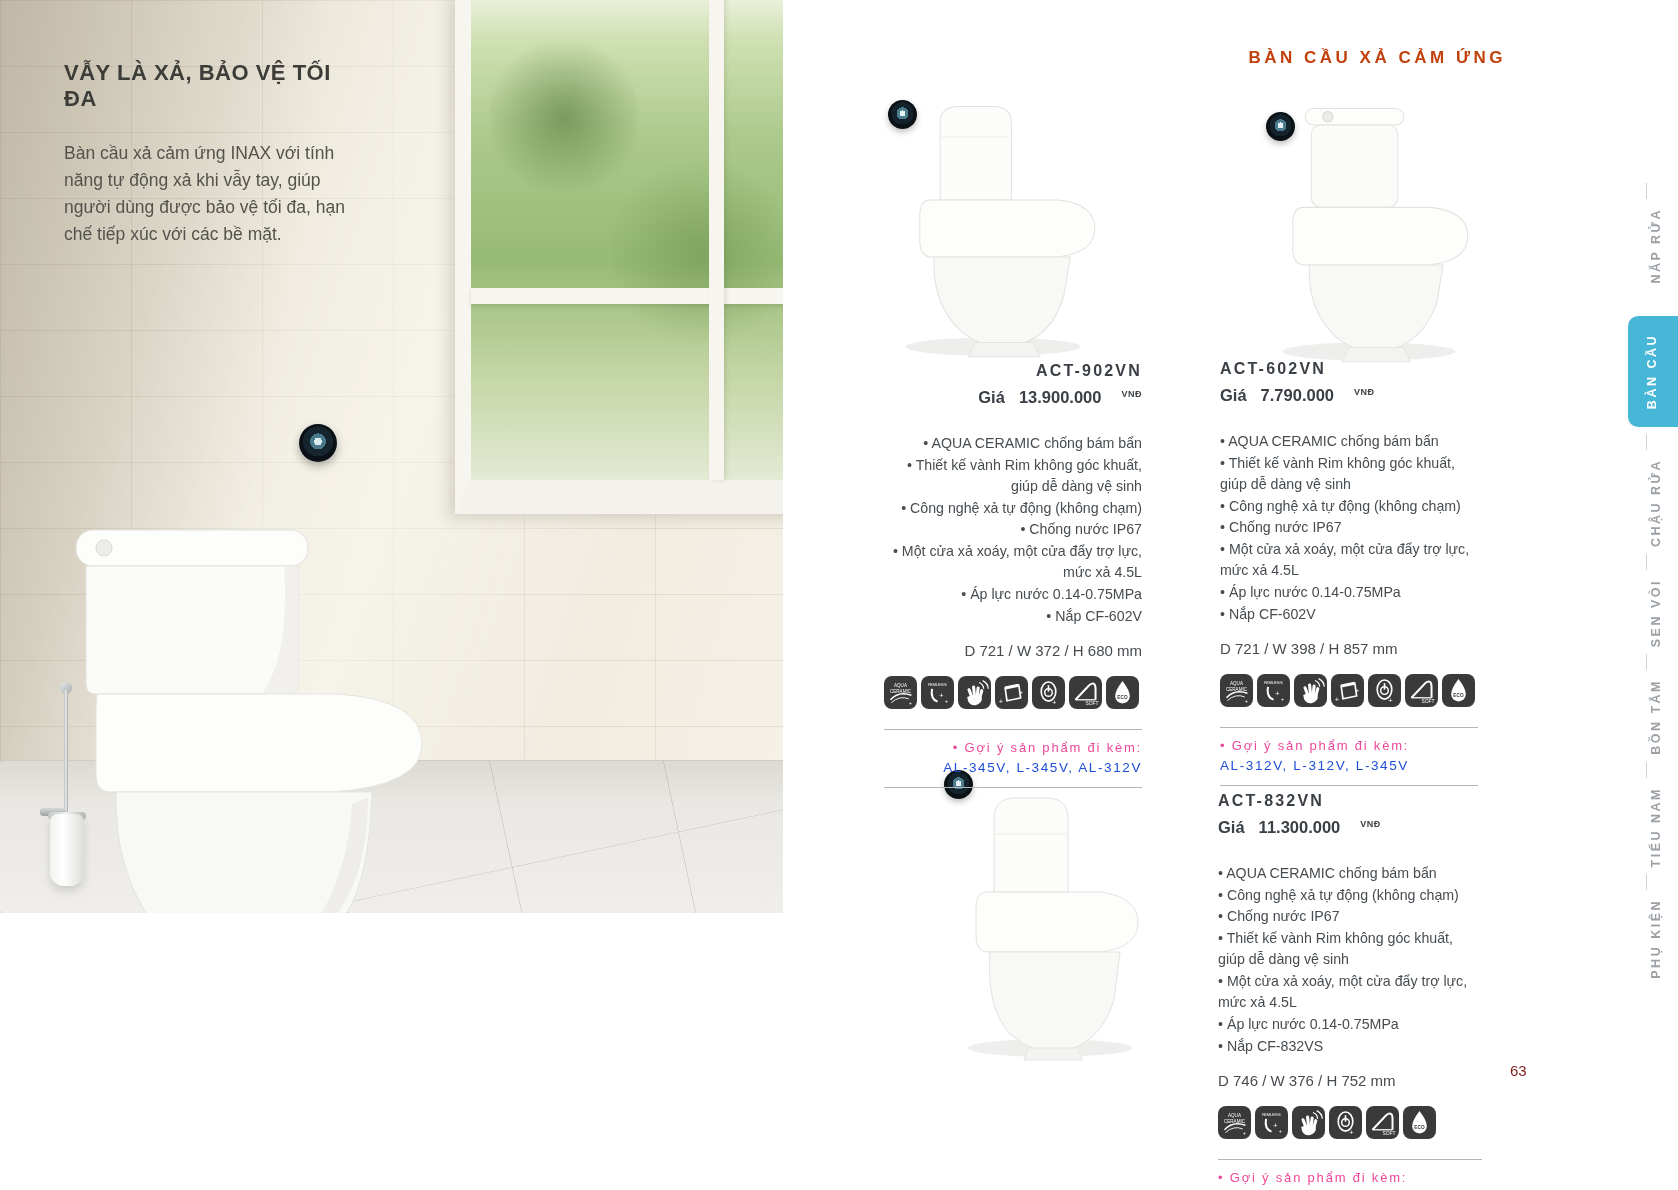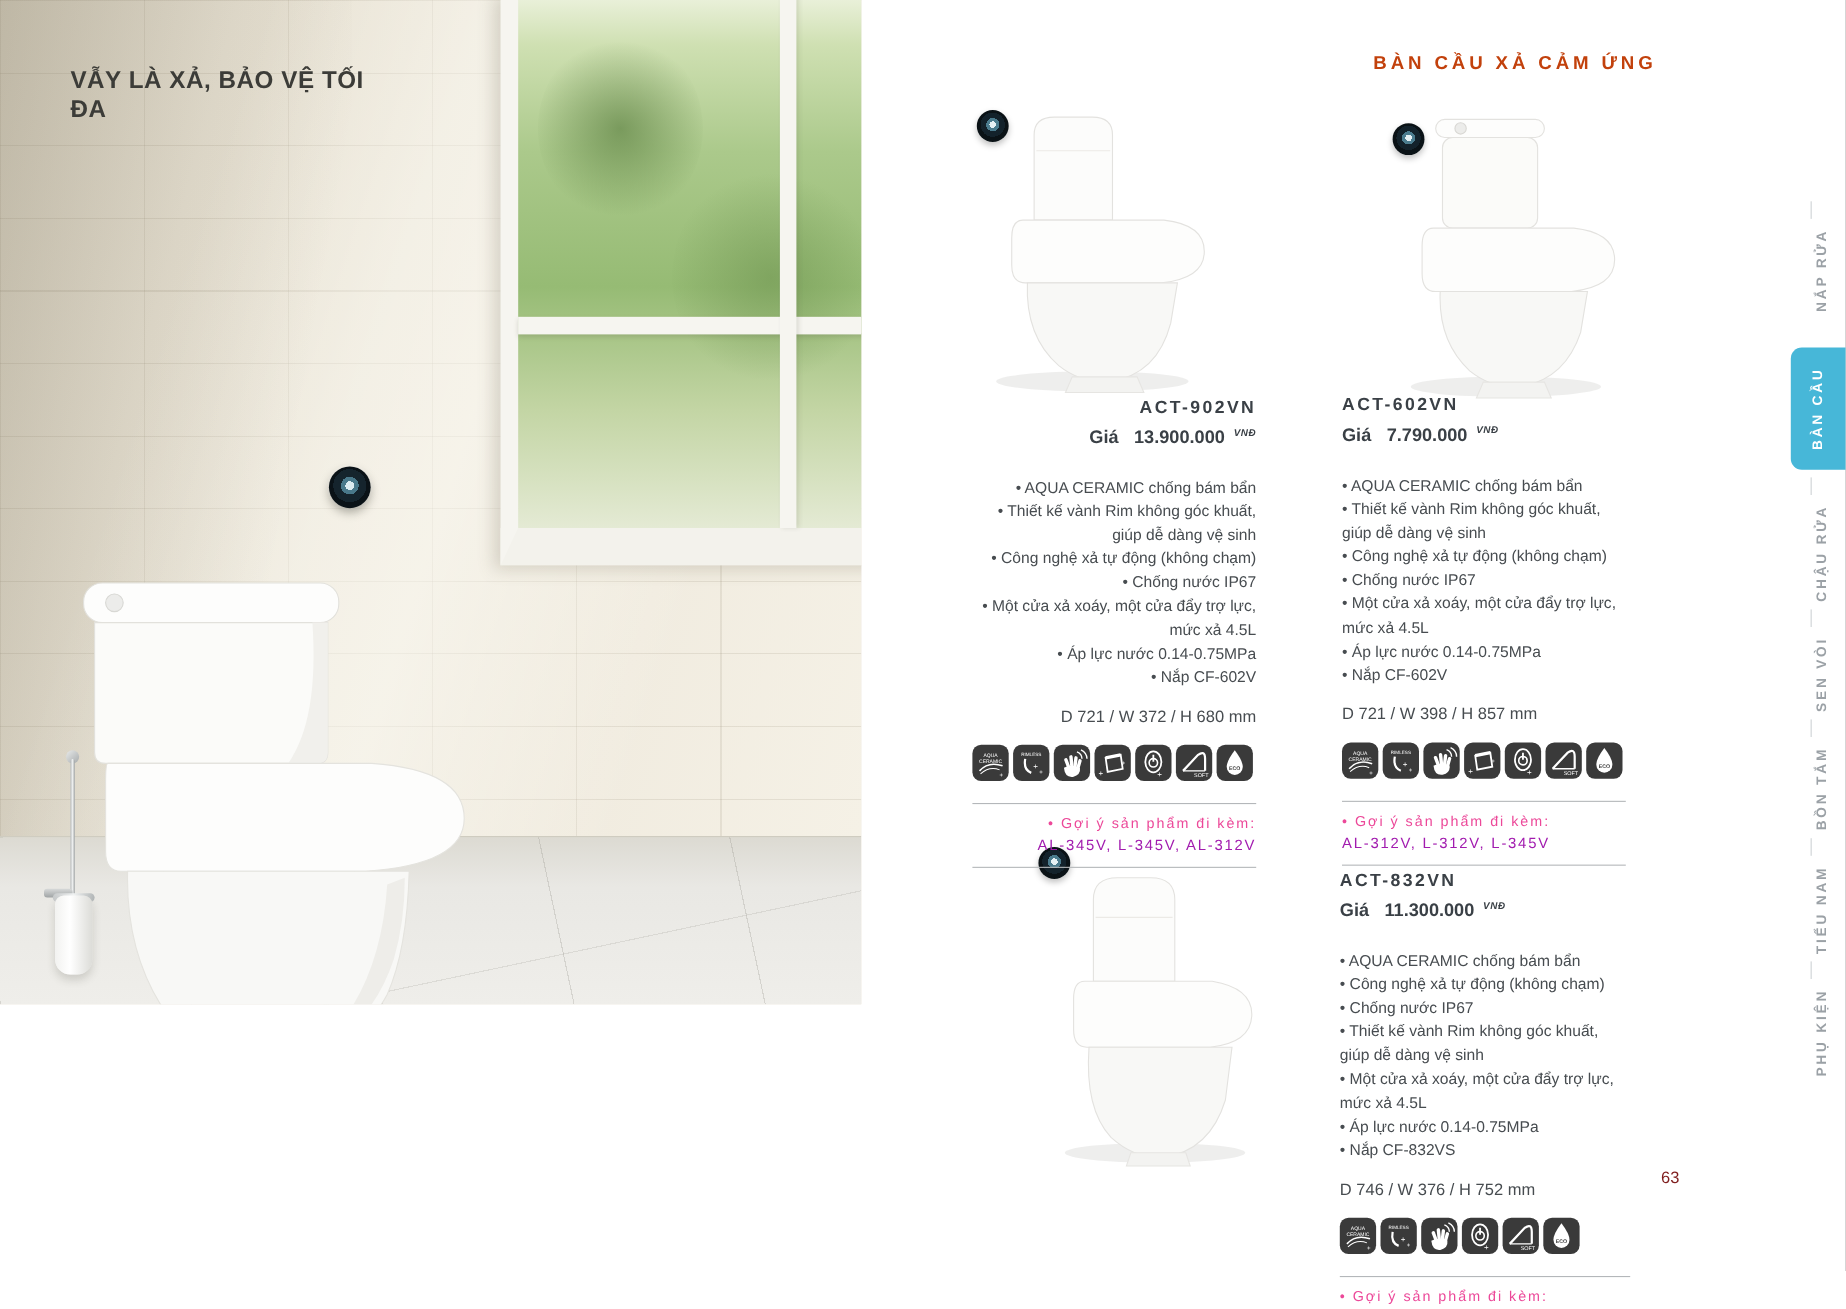--- a/index.html
+++ b/index.html
@@ -50,32 +50,32 @@
   
   .sec-title{position:absolute;top:48px;right:172px;font-size:17px;font-weight:bold;letter-spacing:3.5px;color:#c2410c;}
   .pimg{position:absolute;}
   .sensor{position:absolute;width:29px;height:29px;border-radius:50%;
         background:radial-gradient(circle at 50% 46%,#e6f1f4 0 3px,#4b7c8e 3px 6px,#13222b 6px 11px,#0a1216 11px 15px);
         box-shadow:0 3px 6px rgba(0,0,0,.25);}
   .pinfo{position:absolute;}
   .pname{font-size:16px;font-weight:bold;letter-spacing:2.2px;color:#3a4046;}
   .pprice{margin-top:8px;font-size:16.5px;font-weight:bold;color:#3a4046;}
   .pprice .plabel{margin-right:14px;}
-  .pprice sup{font-size:9px;letter-spacing:.5px;margin-left:8px;font-style:italic;}
+  .pprice sup{font-size:9px;letter-spacing:.5px;margin-left:20px;}
   .bullets{margin-top:26px;font-size:14.2px;line-height:1.52;color:#474c50;}
   .bullets .li::before{content:"• ";}
   .dims{margin-top:15px;font-size:15px;color:#474c50;}
   .badges{margin-top:17px;display:flex;gap:4px;}
   .badge{width:33px;height:33px;background:#3a3a3a;border-radius:8px;flex:0 0 auto;display:flex;align-items:center;justify-content:center;}
   .badge svg{width:31px;height:31px;display:block;}
   .suggest{margin-top:20px;border-top:1px solid #b4b7ba;padding-top:10px;}
   .suggest.lined{border-bottom:1px solid #b4b7ba;padding-bottom:12px;}
   .slabel{font-size:13px;letter-spacing:1.8px;color:#ec4899;}
   .slabel::before{content:"• ";}
-  .scodes{margin-top:5px;font-size:13.5px;letter-spacing:1.6px;color:#a21caf;}
+  .scodes{margin-top:5px;font-size:13.5px;letter-spacing:1.6px;color:#1d4ed8;}
   .pagenum{position:absolute;left:1510px;top:1062px;font-size:15px;color:#7f1d1d;}
 
   
   .side{position:absolute;right:0;top:208px;width:50px;display:flex;flex-direction:column;align-items:flex-end;gap:32px;}
   .tw{position:relative;width:50px;display:flex;justify-content:flex-end;align-items:center;cursor:pointer;}
   .tw .lbl{writing-mode:vertical-rl;transform:rotate(180deg);font-size:12.5px;font-weight:bold;
            letter-spacing:2.5px;color:#9ba1a6;margin-right:15px;white-space:nowrap;}
   .tw:not(.active)::before{content:"";position:absolute;top:-25px;left:18px;width:1px;height:16px;background:#ced2d5;}
   .tw.active{background:#47b7d8;border-radius:10px 0 0 10px;padding:18px 0;justify-content:center;}
   .tw.active .lbl{color:#ffffff;margin-right:2px;}
@@ -124,20 +124,21 @@
     <div class="brush">
       <div class="knob"></div>
         <div class="handle"></div>
         <div class="bracket"></div>
       <div class="ring"></div>
         <div class="cup"></div>
     </div>
 
     <div class="hero">
       <h1>VẪY LÀ XẢ, BẢO VỆ TỐI ĐA</h1>
+      <p>Bàn cầu xả cảm ứng INAX với tính năng tự động xả khi vẫy tay, giúp người dùng được bảo vệ tối đa, hạn chế tiếp xúc với các bề mặt.</p>
     </div>
   </div>
 
   <div class="sec-title">BÀN CẦU XẢ CẢM ỨNG</div>
 
   <div class="pimg" style="left:866px;top:80px;width:250px;height:285px;">
     <svg viewBox="0 0 240 280" width="250" height="285">
       <ellipse cx="122" cy="262" rx="86" ry="9" fill="rgba(90,90,80,.1)"></ellipse>
       <path d="M70 42 q0 -16 18 -16 h34 q18 0 18 16 v76 H70 Z" fill="#fcfcfb" stroke="#e3e2df"></path>
       <path d="M72 56 h66" stroke="#eceae6" fill="none"></path>

